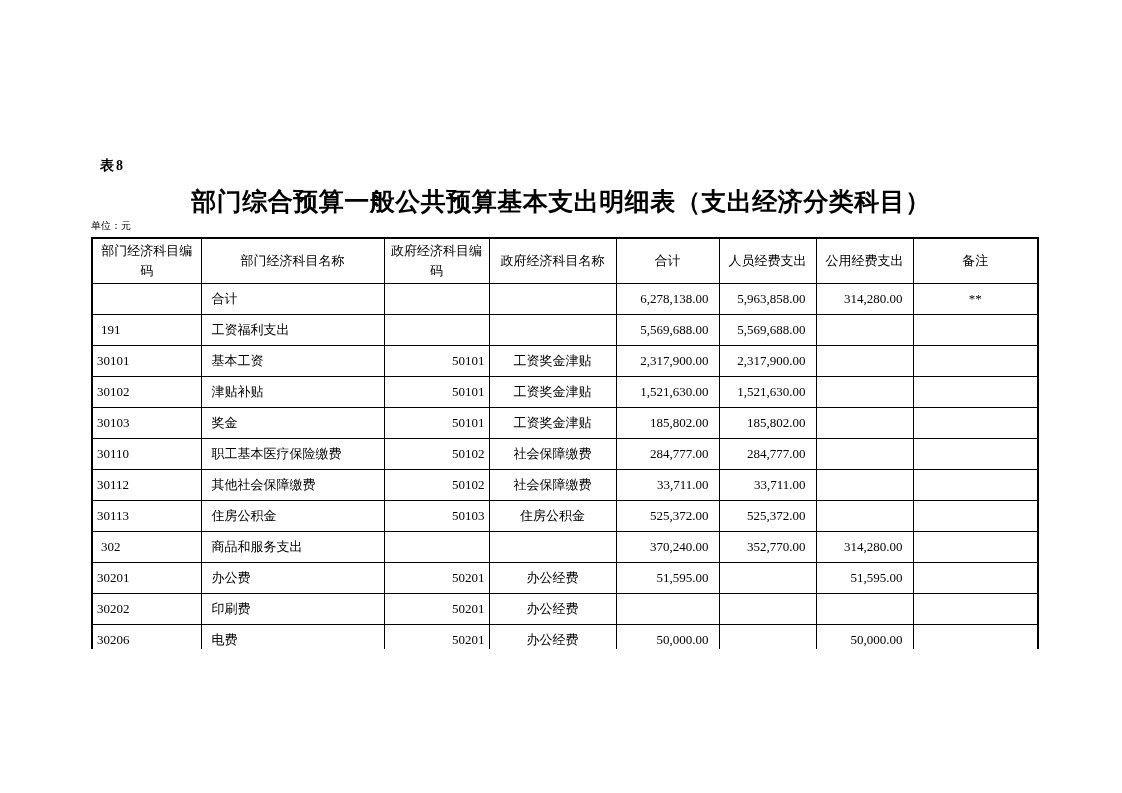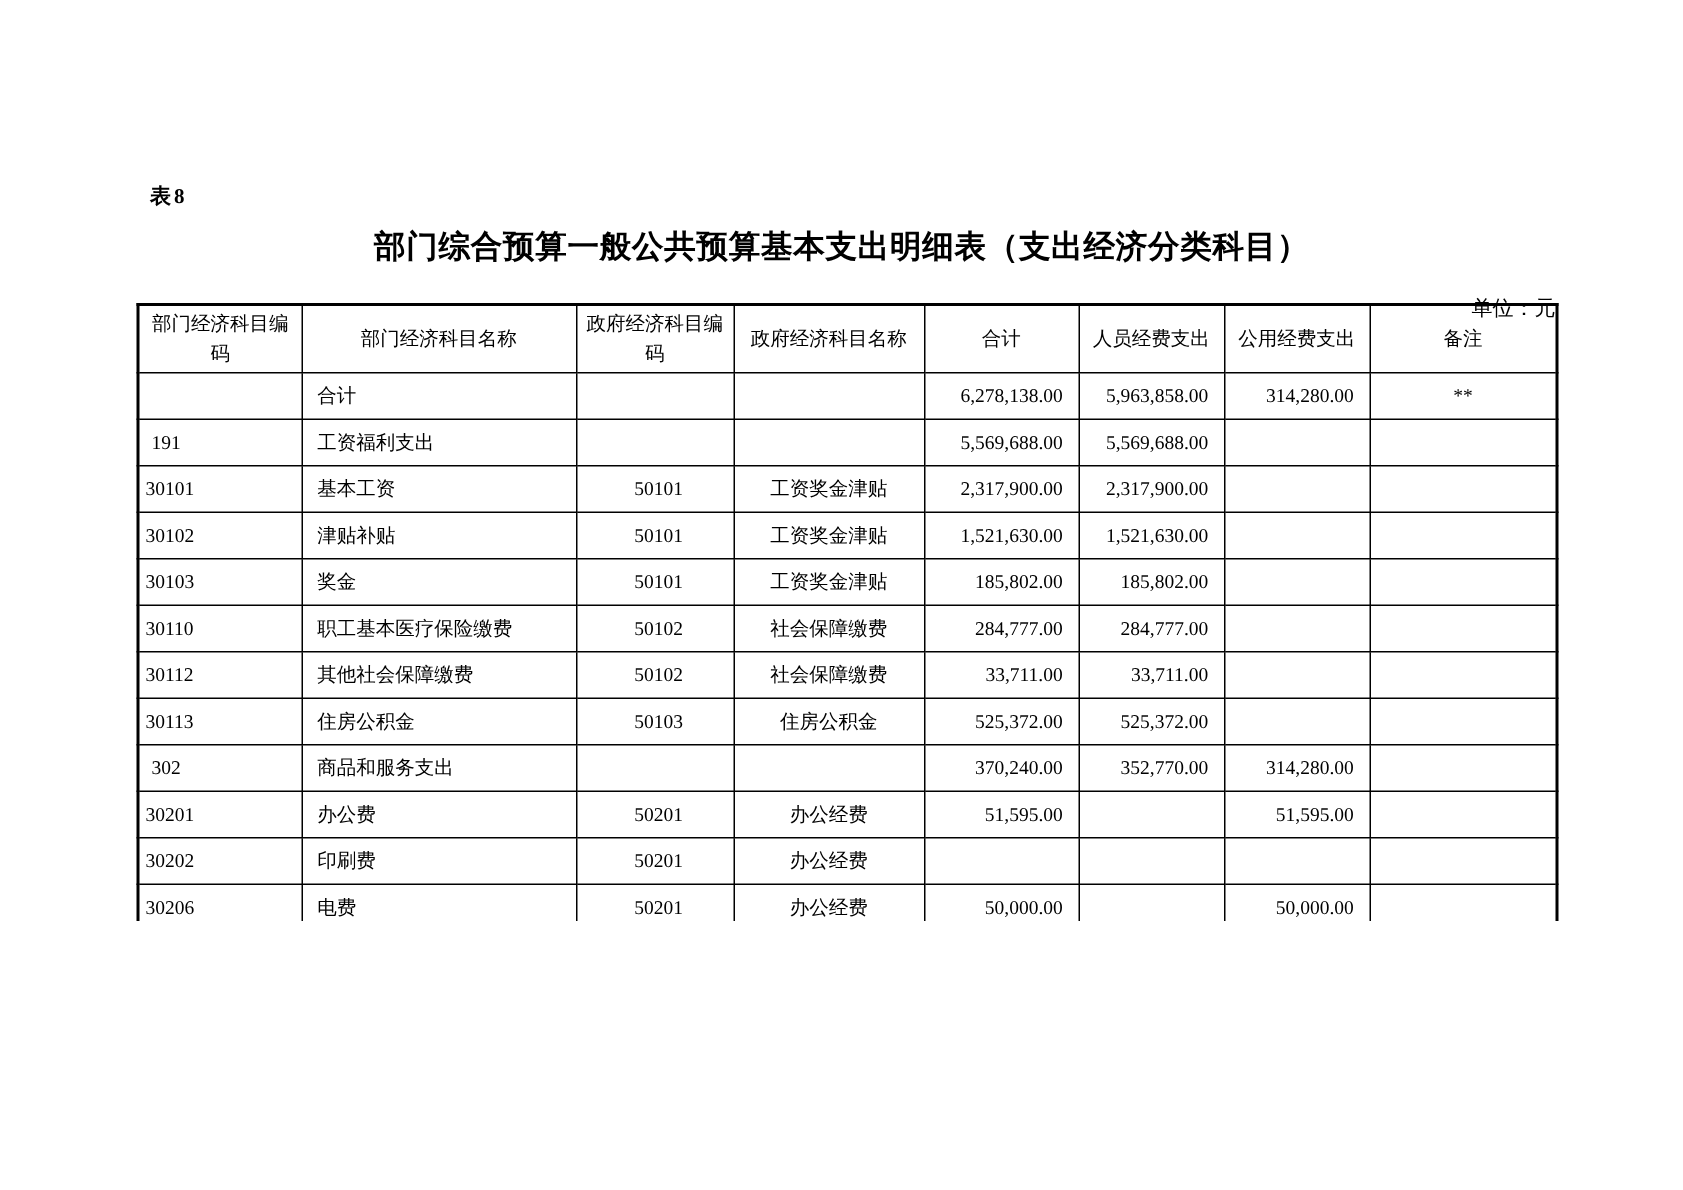--- a/index.html
+++ b/index.html
@@ -9,50 +9,51 @@
     font-family: "Liberation Serif", "DejaVu Serif", serif;
     color: #000000;
   }
 
   .page {
     position: relative;
     width: 1122px;
     height: 614px;
     background: #ffffff;
     overflow: hidden;
+    margin-top: 35px;
   }
 
   .table-label {
     position: absolute;
     left: 100px;
     top: 122px;
     font-size: 14px;
     font-weight: bold;
     letter-spacing: 2px;
   }
 
   .doc-title {
     position: absolute;
     left: 0;
     top: 150px;
     width: 1122px;
     text-align: center;
     font-family: "Liberation Sans", "DejaVu Sans", sans-serif;
-    font-size: 21px;
+    font-size: 25px;
     font-weight: bold;
     letter-spacing: 0.5px;
   }
 
   .unit-label {
     position: absolute;
     left: 91px;
-    top: 197px;
+    top: 184px;
     width: 946px;
-    text-align: right;
-    font-size: 14px;
+    text-align: left;
+    font-size: 10px;
   }
 
   table.budget-table {
     position: absolute;
     left: 91px;
     top: 202px;
     width: 946px;
     border-collapse: collapse;
     border: 2px solid #000000;
     table-layout: fixed;
@@ -72,21 +73,21 @@
 
   table.budget-table th {
     font-weight: normal;
     text-align: center;
     padding: 2px 4px;
   }
 
   td.col-dept-code  { text-align: left;  padding: 2px 4px 2px 8px; }
   td.col-dept-code.indent { padding: 2px 4px; }
   td.col-dept-name  { text-align: left;  padding: 2px 6px 2px 10px; }
-  td.col-gov-code   { text-align: center;  padding: 2px 4px 2px 9px; }
+  td.col-gov-code   { text-align: right;  padding: 2px 4px 2px 9px; }
   td.col-gov-name   { text-align: center; padding: 2px 4px; }
   td.col-amount     { text-align: right; padding: 2px 10px 2px 4px; }
   td.col-remark     { text-align: center; padding: 2px 4px; }
 </style>
 </head>
 <body>
 
 <div class="page">
 
   <div class="table-label">表8</div>

